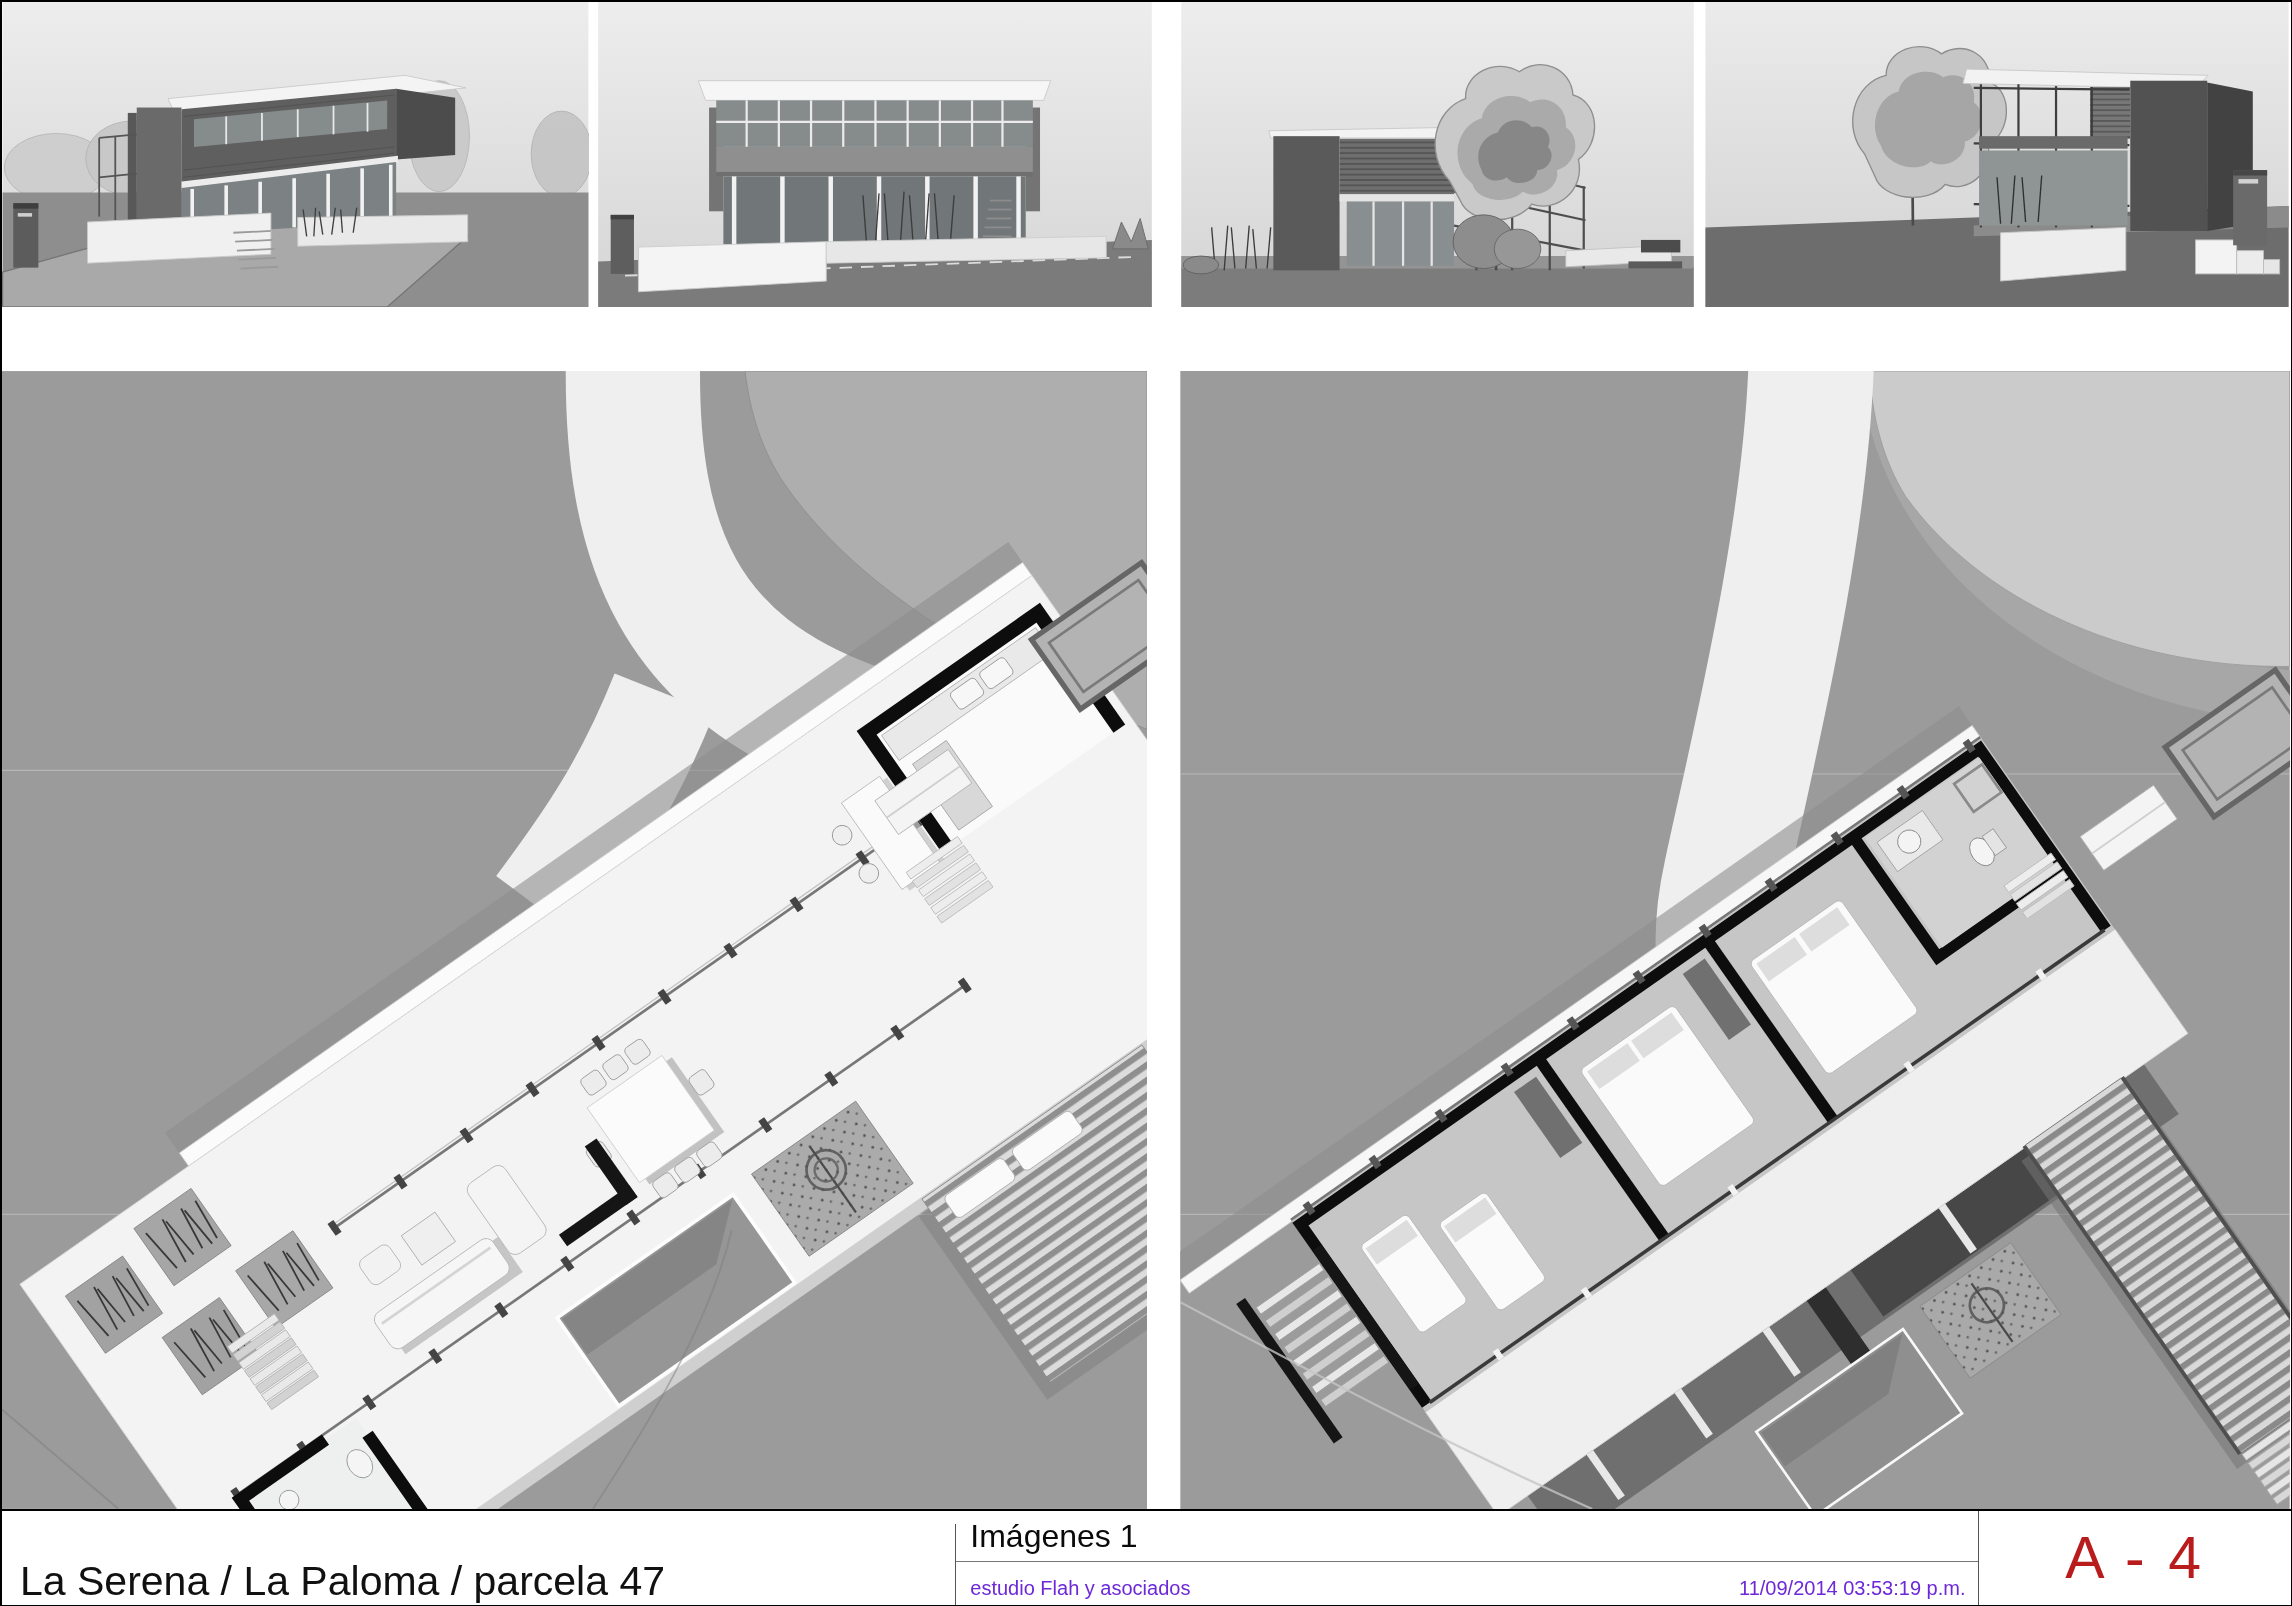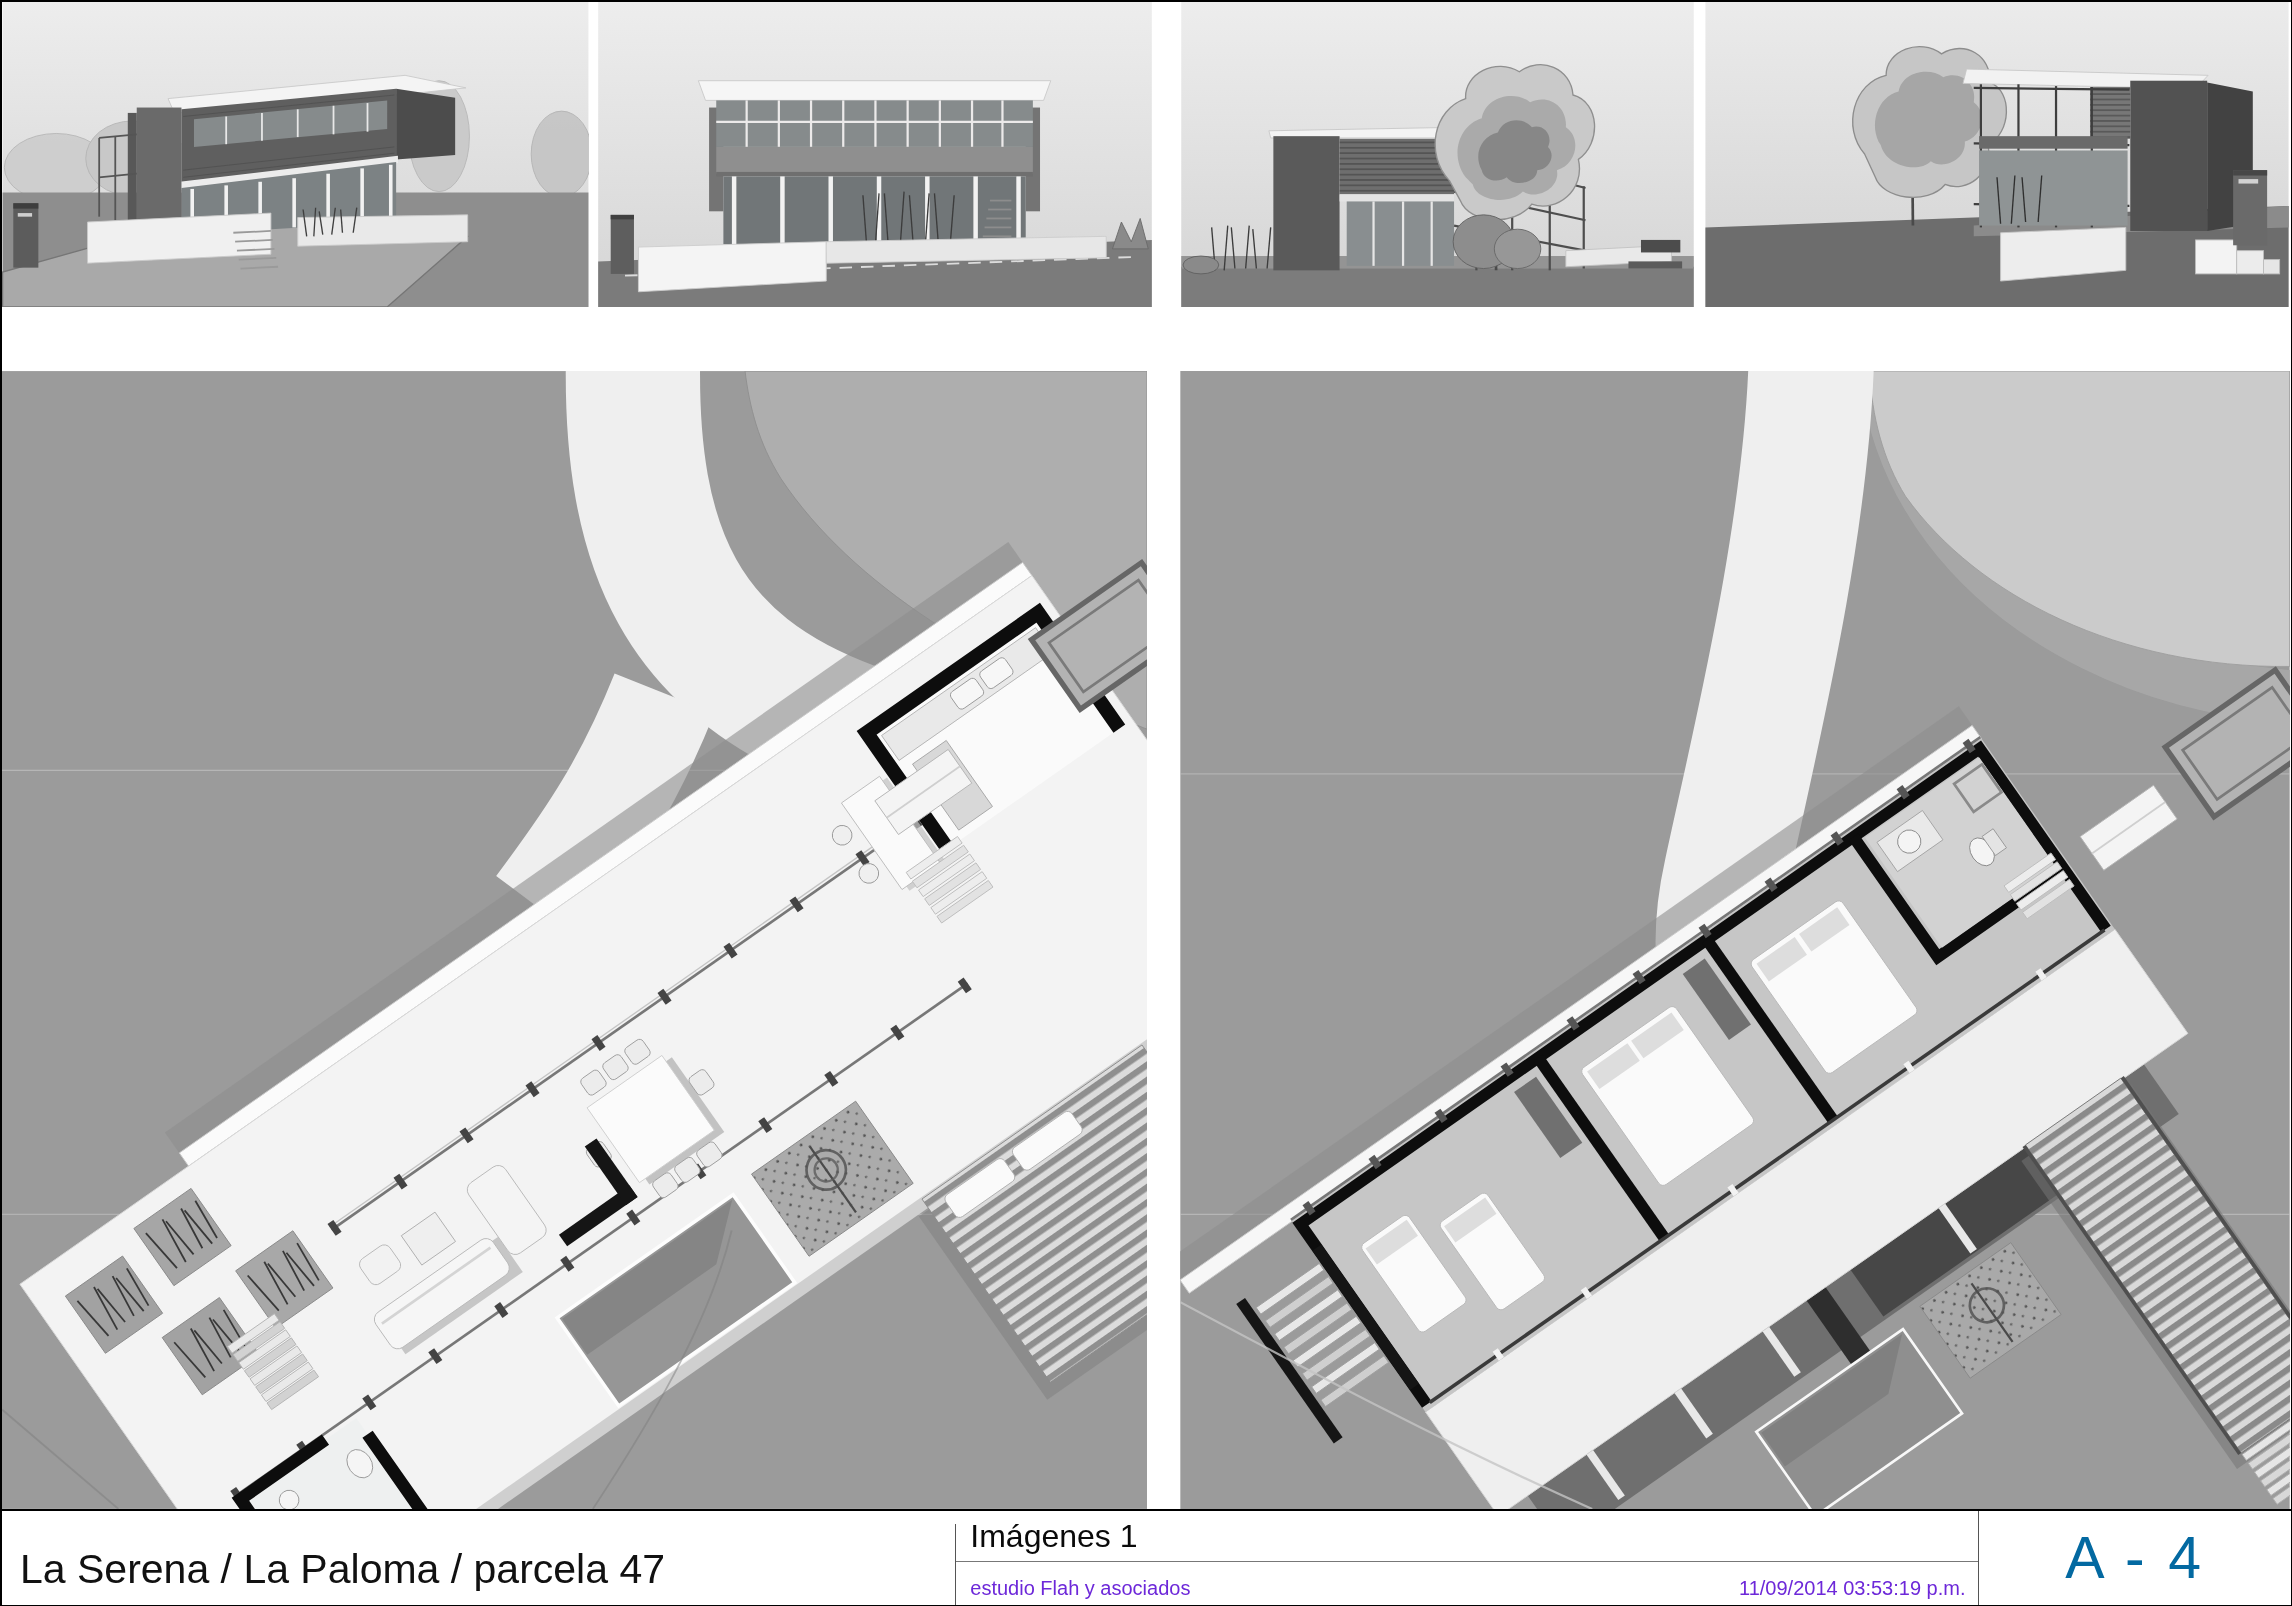--- a/index.html
+++ b/index.html
@@ -6,33 +6,33 @@
   .sheet{position:relative;width:2293px;height:1607px;background:var(--paper,#fff);
          border:2.7px solid var(--ink,#000);box-sizing:border-box;overflow:hidden;
          font-family:"Liberation Sans", sans-serif;}
   .render{position:absolute;top:0;margin:0;padding:0;}
   .render svg{display:block;}
   .plan{position:absolute;margin:0;padding:0;}
   .plan svg{display:block;}
   
   .titleblock{position:absolute;left:0;right:0;top:1507px;bottom:0;background:var(--paper,#fff);
               border-top:2.7px solid var(--ink,#000);display:flex;}
-  .tb-cell-project{width:954px;border-right:0.9px solid #555;display:flex;align-items:center;
+  .tb-cell-project{width:954px;border-right:0.9px solid #555;display:flex;align-items:flex-end;
                    padding:9px 4px 0 18px;box-sizing:border-box;margin-top:13px;}
   .tb-project{font-size:41px;color:#111;letter-spacing:0px;white-space:nowrap;}
   .tb-cell-mid{flex:1;display:flex;flex-direction:column;box-sizing:border-box;}
   .tb-mid-top{height:51px;display:flex;align-items:center;padding-left:14.3px;
               border-bottom:0.9px solid #777;box-sizing:border-box;}
   .tb-drawing{font-size:32px;font-weight:normal;color:#0a0a0a;}
   .tb-mid-bottom{flex:1;display:flex;align-items:flex-end;justify-content:space-between;
                  padding:0 12.5px 5.4px 14.3px;box-sizing:border-box;}
   .tb-firm,.tb-datetime{font-size:20px;color:#6d28d9;}
   .tb-cell-sheet{width:313px;border-left:0.9px solid #555;display:flex;align-items:center;
                  justify-content:center;box-sizing:border-box;}
-  .tb-sheetno{font-size:59px;color:#0369a1;letter-spacing:3.6px;}
+  .tb-sheetno{font-size:59px;color:#b91c1c;letter-spacing:3.6px;}
 </style>
 </head>
 <body>
 
 <div class="sheet">
 
   <figure class="render" style="left:0;width:587px;height:305px">
   <svg width="587" height="305" viewBox="0 0 655 341">
     <defs>
       <linearGradient id="t1-sky" x1="0" y1="0" x2="0" y2="1">

